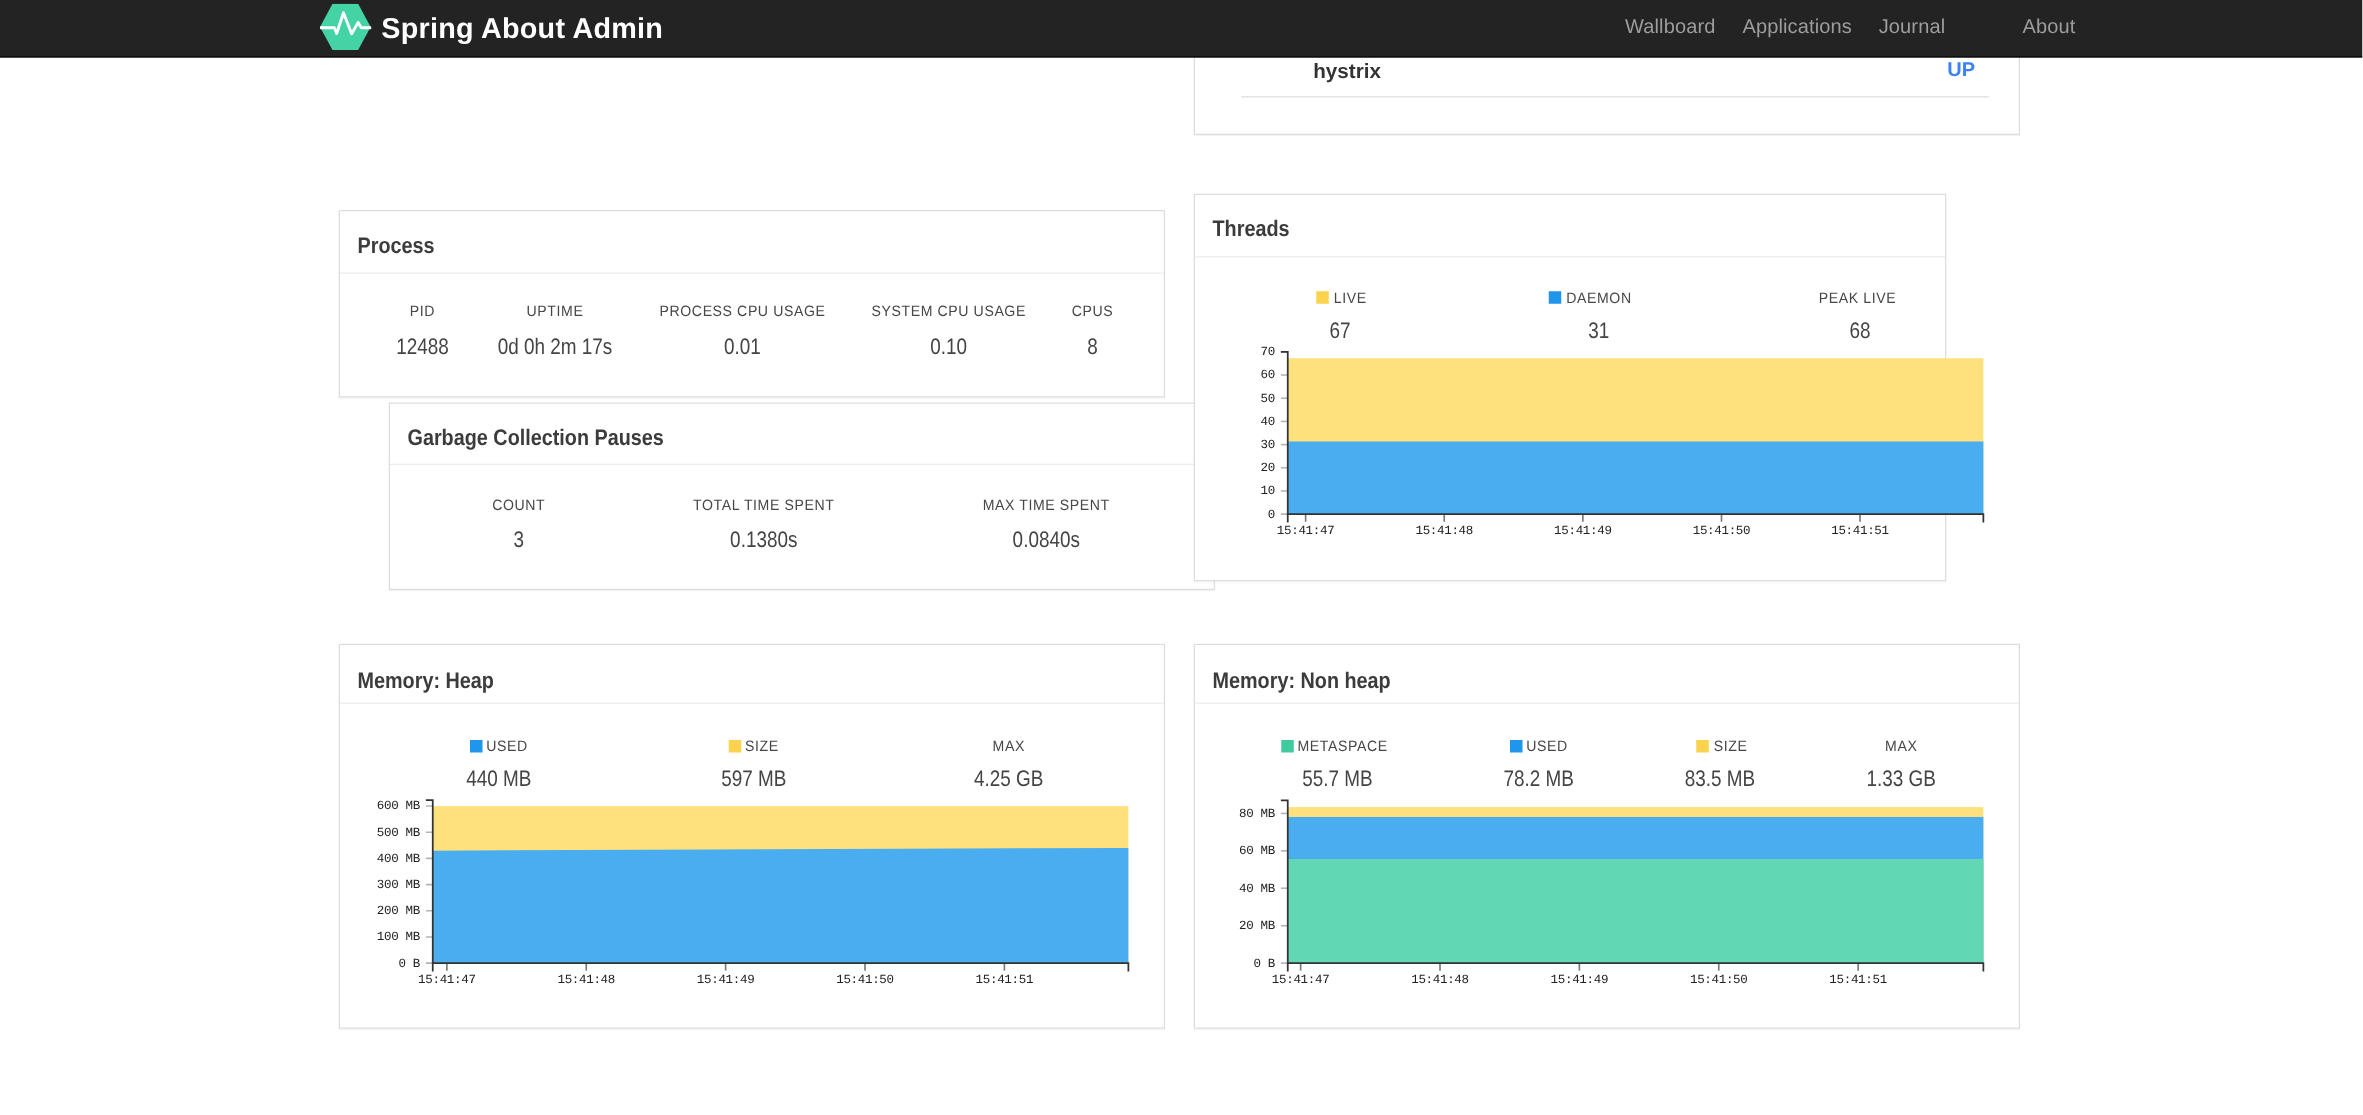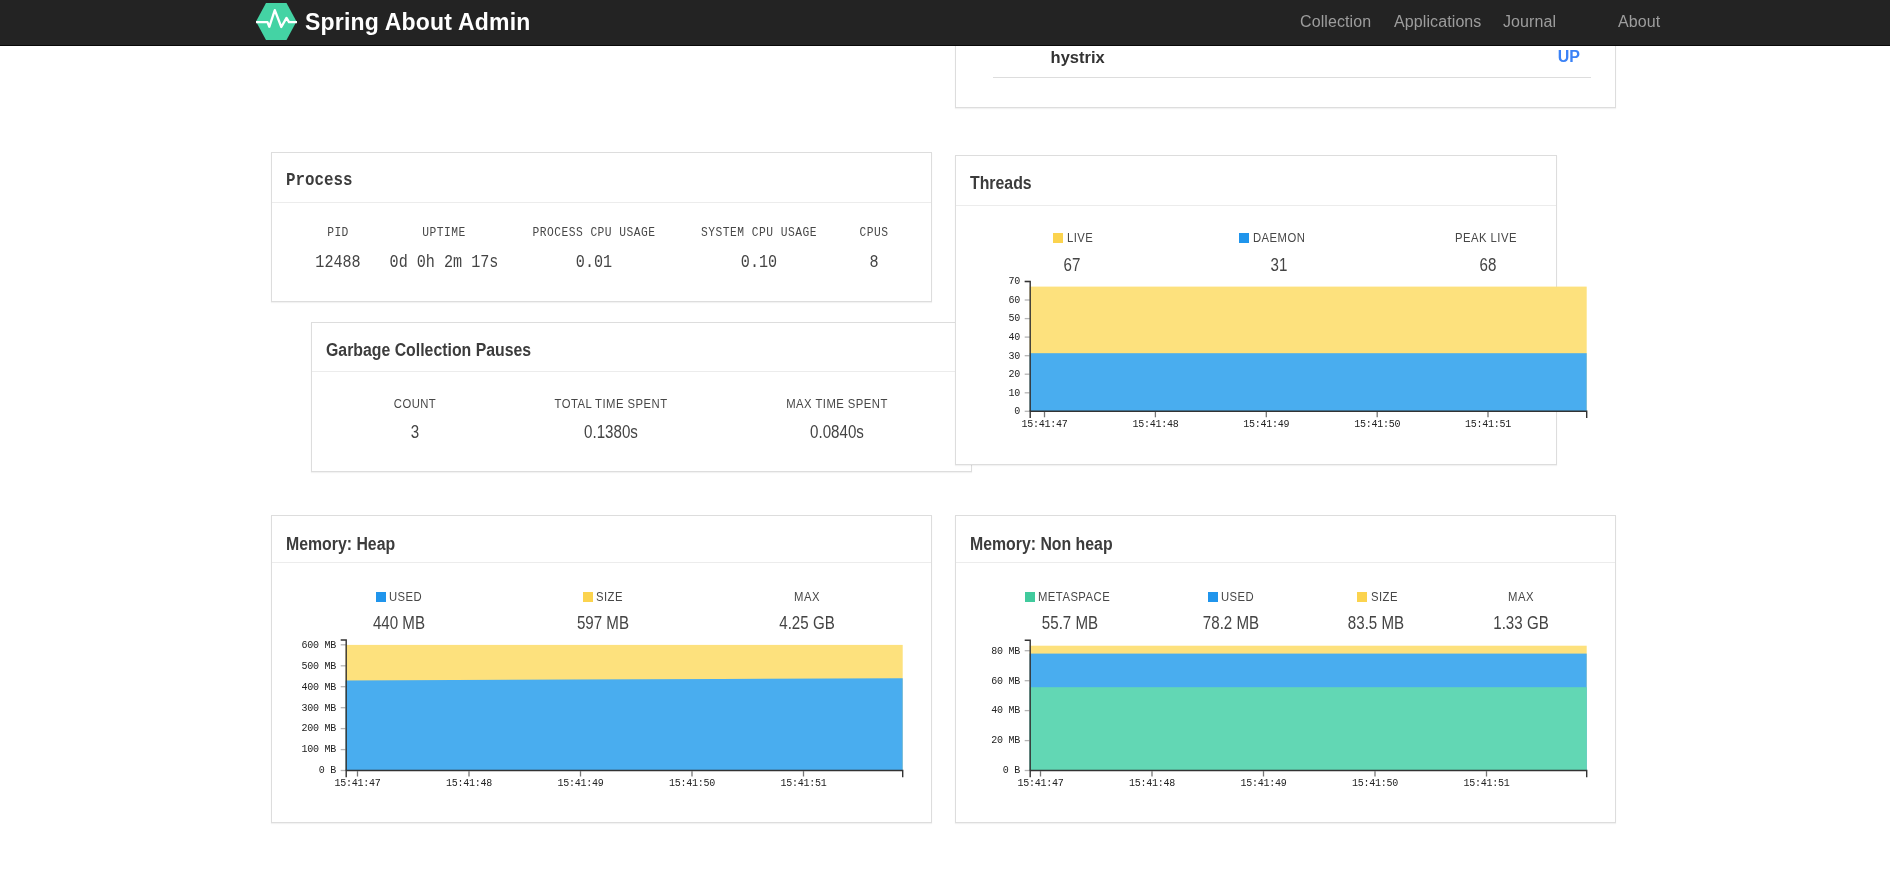--- a/index.html
+++ b/index.html
@@ -34,27 +34,27 @@
   <div style="position:absolute; right:35px; top:57px; font-size:16px; font-weight:700; color:#3b82f6;">UP</div>
   <div style="position:absolute; left:37px; right:24px; top:86px; border-bottom:1px solid #ddd;"></div>
 </div>
 
 <div class="navbar">
   <svg class="logo" width="41" height="37" viewBox="0 0 41 37" style="left:255.5px; top:2.5px;">
     <polygon points="0,18.5 10,0 30.5,0 40.5,18.5 30.5,37 10,37" fill="#44d3a4"></polygon>
     <polyline points="0.5,19.2 11.5,19.2 13.3,23.8 18.8,7.2 25.3,24 30.5,14.9 33,19.2 40.5,19.2" fill="none" stroke="#fff" stroke-width="2.3" stroke-linecap="round" stroke-linejoin="round"></polyline>
   </svg>
   <div class="brandtxt">Spring About Admin</div>
-  <div class="navlink" style="left:1300px;">Collection</div>
+  <div class="navlink" style="left:1300px;">Wallboard</div>
   <div class="navlink" style="left:1394px;">Applications</div>
   <div class="navlink" style="left:1503px;">Journal</div>
   <div class="navlink" style="left:1577px;margin-left:41px;">About</div>
 </div>
 
-<div class="panel" style="left:271px; top:152px; width:661px; height:150px;font-family:Liberation Mono, monospace;">
+<div class="panel" style="left:271px; top:168px; width:661px; height:150px;">
   <div class="ptitle" style="top:17px;">Process</div>
   <div class="phead-line" style="top:49px;"></div>
   <div class="lbl" style="left:65.9px; top:80.4px;">PID</div>
   <div class="lbl" style="left:172.2px; top:80.4px;">UPTIME</div>
   <div class="lbl" style="left:321.8px; top:80.4px;">PROCESS CPU USAGE</div>
   <div class="lbl" style="left:486.7px; top:80.4px;">SYSTEM CPU USAGE</div>
   <div class="lbl" style="left:601.6px; top:80.4px;">CPUS</div>
   <div class="val" style="left:65.9px; top:109.3px;">12488</div>
   <div class="val" style="left:172.2px; top:109.3px;">0d 0h 2m 17s</div>
   <div class="val" style="left:321.8px; top:109.3px;">0.01</div>

